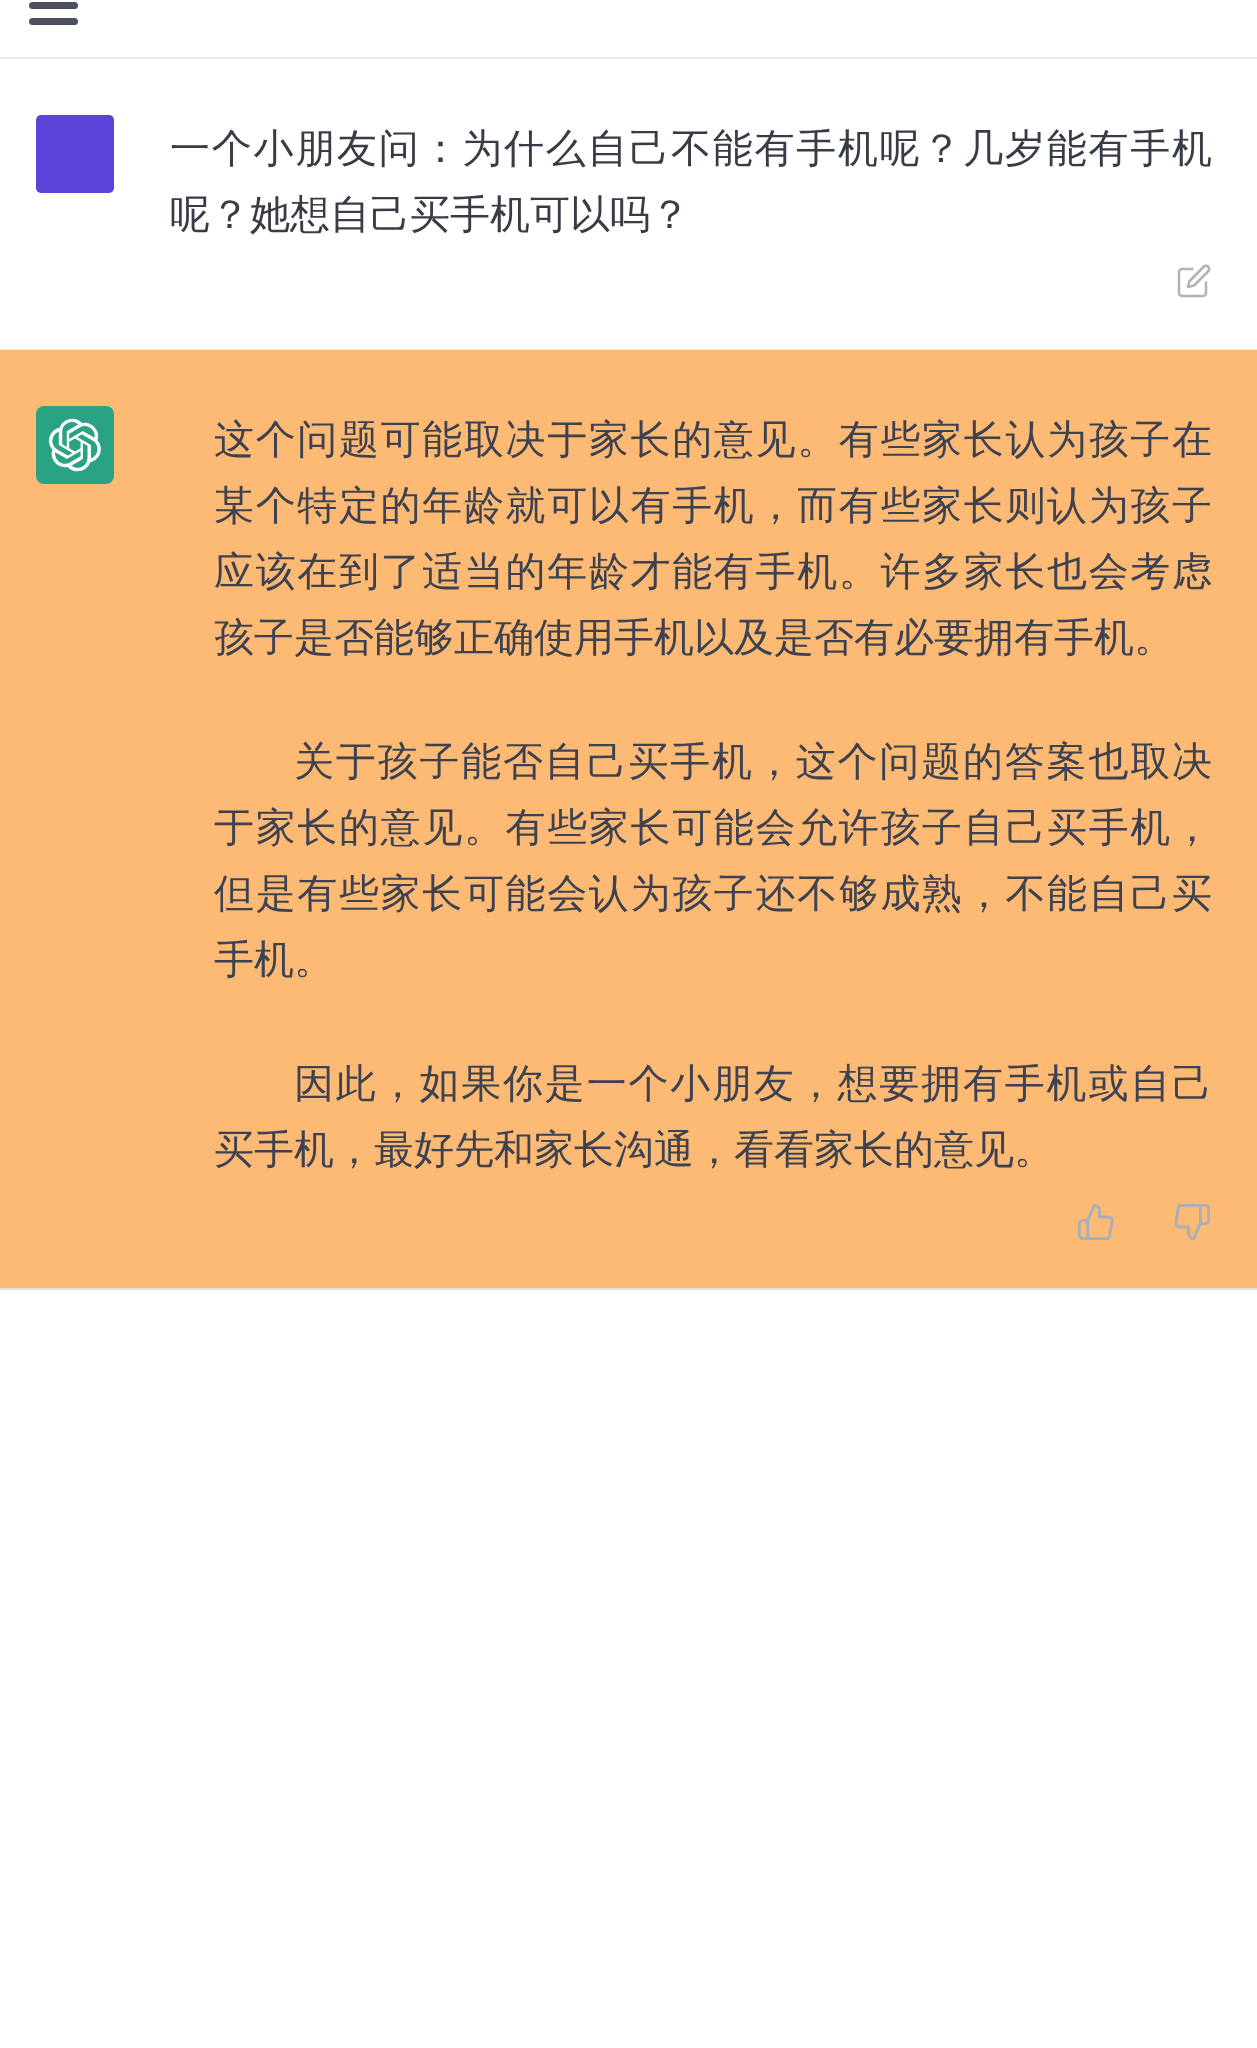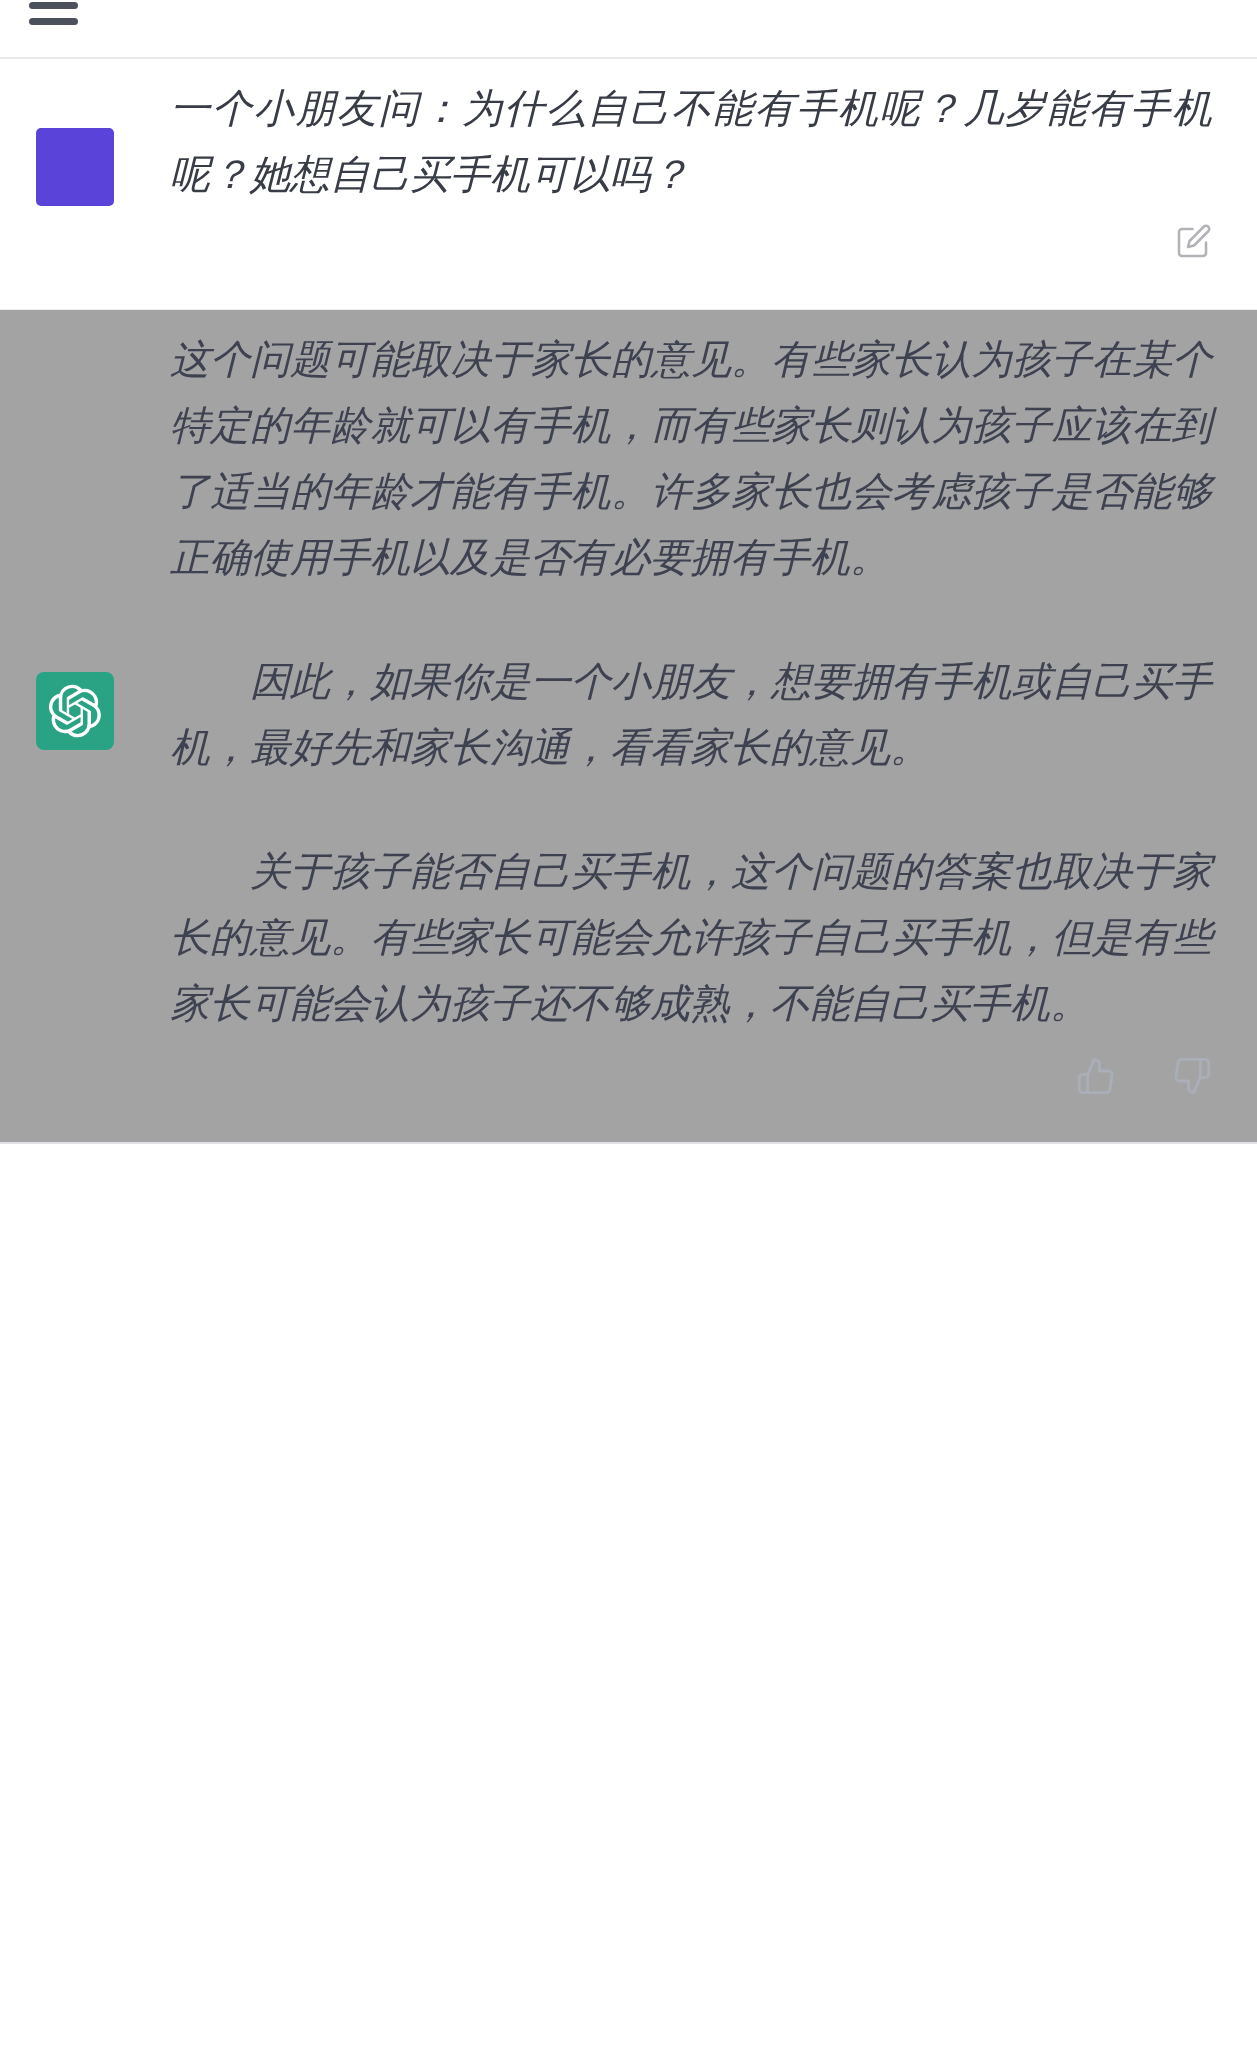--- a/index.html
+++ b/index.html
@@ -38,24 +38,23 @@
     height: 7px;
     border-radius: 3.5px;
     background: #4c505c;
   }
   .hamburger .bar:nth-child(1) { top: 2px; }
   .hamburger .bar:nth-child(2) { top: 18px; }
 
   
   .message {
     display: flex;
-    align-items: center;
-    padding: 16px 45px 0 36px;
+    align-items: flex-start;
+    padding: 56px 45px 0 36px;
     box-sizing: border-box;
-    font-style: italic;
   }
   .avatar {
     flex: none;
     width: 78px;
     height: 78px;
   }
   .user-avatar {
     background: #5a43d9;
     border-radius: 5px;
   }
@@ -91,24 +90,25 @@
   .icon-btn {
     border: none;
     background: transparent;
     padding: 0;
     cursor: pointer;
     line-height: 0;
   }
 
   
   .message.assistant {
-    background: #a3a3a3;
+    background: #fdba74;
     border-top: 1px solid #ececee;
     border-bottom: 2px solid #e1e1e5;
     padding-bottom: 46px;
+    gap: 44px;
   }
   .message.assistant p { margin-bottom: 58px; }
   .message.assistant p:last-of-type { margin-bottom: 0; }
   .message.assistant p + p { text-indent: 2em; }
 
   .feedback {
     display: flex;
     justify-content: flex-end;
     align-items: center;
     gap: 56px;
@@ -152,22 +152,22 @@
   </section>
 
   <section class="message assistant">
     <div class="avatar bot-avatar">
       <svg width="54" height="54" viewBox="0 0 41 41" fill="#ffffff">
         <path d="M37.532 16.87a9.963 9.963 0 0 0-.856-8.184 10.078 10.078 0 0 0-10.855-4.835A9.964 9.964 0 0 0 18.306.5a10.079 10.079 0 0 0-9.614 6.977 9.967 9.967 0 0 0-6.664 4.834 10.08 10.08 0 0 0 1.24 11.817 9.965 9.965 0 0 0 .856 8.185 10.079 10.079 0 0 0 10.855 4.835 9.965 9.965 0 0 0 7.516 3.35 10.078 10.078 0 0 0 9.617-6.981 9.967 9.967 0 0 0 6.663-4.834 10.079 10.079 0 0 0-1.243-11.813ZM22.498 37.886a7.474 7.474 0 0 1-4.799-1.735c.061-.033.168-.091.237-.134l7.964-4.6a1.294 1.294 0 0 0 .655-1.134V19.054l3.366 1.944a.12.12 0 0 1 .066.092v9.299a7.505 7.505 0 0 1-7.49 7.496ZM6.392 31.006a7.471 7.471 0 0 1-.894-5.023c.06.036.162.099.237.141l7.964 4.6a1.297 1.297 0 0 0 1.308 0l9.724-5.614v3.888a.12.12 0 0 1-.048.103l-8.051 4.649a7.504 7.504 0 0 1-10.24-2.744ZM4.297 13.62A7.469 7.469 0 0 1 8.2 10.333c0 .068-.004.19-.004.274v9.201a1.294 1.294 0 0 0 .654 1.132l9.723 5.614-3.366 1.944a.12.12 0 0 1-.114.01L7.04 23.856a7.504 7.504 0 0 1-2.743-10.237Zm27.658 6.437-9.724-5.615 3.367-1.943a.121.121 0 0 1 .113-.01l8.052 4.648a7.498 7.498 0 0 1-1.158 13.528v-9.476a1.293 1.293 0 0 0-.65-1.132Zm3.35-5.043c-.059-.037-.162-.099-.236-.141l-7.965-4.6a1.298 1.298 0 0 0-1.308 0l-9.723 5.614v-3.888a.12.12 0 0 1 .048-.103l8.05-4.645a7.497 7.497 0 0 1 11.135 7.763Zm-21.063 6.929-3.367-1.944a.12.12 0 0 1-.065-.092v-9.299a7.497 7.497 0 0 1 12.293-5.756 6.94 6.94 0 0 0-.236.134l-7.965 4.6a1.294 1.294 0 0 0-.654 1.132l-.006 11.225Zm1.829-3.943 4.33-2.501 4.332 2.5v5l-4.331 2.5-4.331-2.5Z"></path>
       </svg>
     </div>
     <div class="content">
       <p>这个问题可能取决于家长的意见。有些家长认为孩子在某个特定的年龄就可以有手机，而有些家长则认为孩子应该在到了适当的年龄才能有手机。许多家长也会考虑孩子是否能够正确使用手机以及是否有必要拥有手机。</p>
+      <p>关于孩子能否自己买手机，这个问题的答案也取决于家长的意见。有些家长可能会允许孩子自己买手机，但是有些家长可能会认为孩子还不够成熟，不能自己买手机。</p>
       <p>因此，如果你是一个小朋友，想要拥有手机或自己买手机，最好先和家长沟通，看看家长的意见。</p>
-      <p>关于孩子能否自己买手机，这个问题的答案也取决于家长的意见。有些家长可能会允许孩子自己买手机，但是有些家长可能会认为孩子还不够成熟，不能自己买手机。</p>
       <div class="feedback">
         <button class="icon-btn" aria-label="thumbs up">
           <svg class="stroke-icon" width="40" height="40" viewBox="0 0 24 24">
             <path d="M14 9V5a3 3 0 0 0-3-3l-4 9v11h11.28a2 2 0 0 0 2-1.7l1.38-9a2 2 0 0 0-2-2.3zM7 22H4a2 2 0 0 1-2-2v-7a2 2 0 0 1 2-2h3"></path>
           </svg>
         </button>
         <button class="icon-btn" aria-label="thumbs down">
           <svg class="stroke-icon" width="40" height="40" viewBox="0 0 24 24">
             <path d="M10 15v4a3 3 0 0 0 3 3l4-9V2H5.72a2 2 0 0 0-2 1.7l-1.38 9a2 2 0 0 0 2 2.3zm7-13h2.67A2.31 2.31 0 0 1 22 4v7a2.31 2.31 0 0 1-2.33 2H17"></path>
           </svg>

